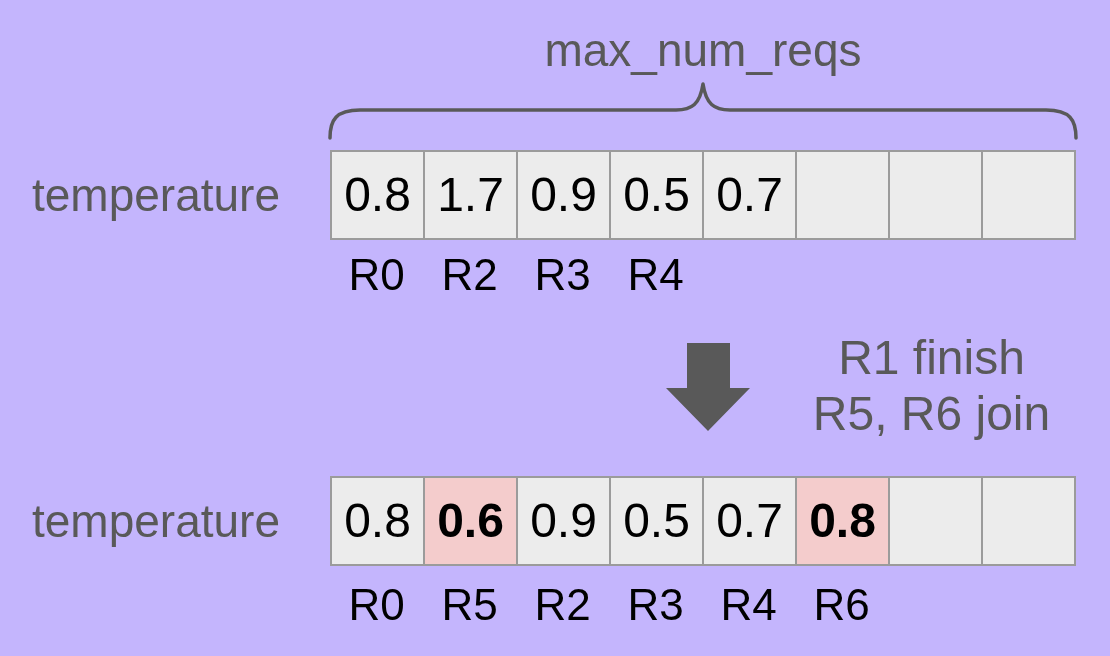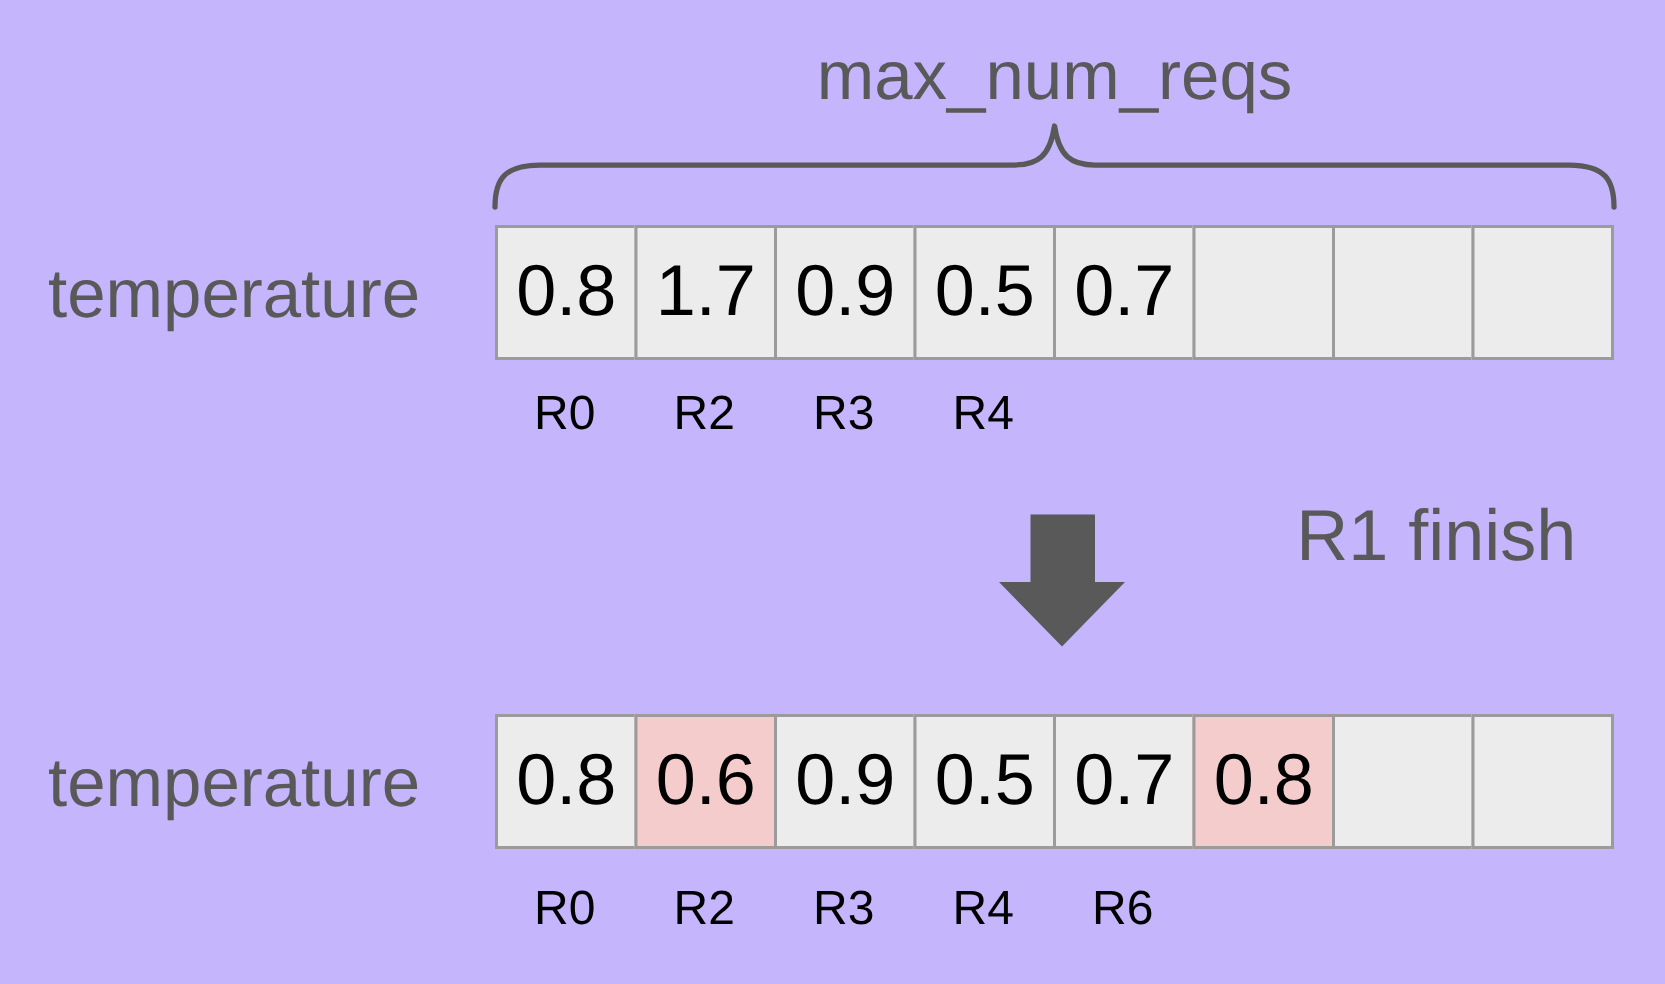--- a/index.html
+++ b/index.html
@@ -59,45 +59,45 @@
     height: 90px;
     margin-right: -2px;
     background: #ececec;
     border: 2px solid #9b9b9b;
     font-size: 48px;
     line-height: 86px;
     text-align: center;
     color: #000000;
     white-space: nowrap;
   }
-  .cell.highlight { background: #f4cccc; }
+  .cell.highlight { background: #f4cccc; font-weight: bold; }
   .rlabels {
     position: absolute;
     left: 330px;
     display: flex;
   }
   .rlabels.row1 { top: 250px; }
   .rlabels.row2 { top: 580px; }
   .rlabel {
     width: 93px;
     text-align: center;
-    font-size: 32px;
+    font-size: 44px;
     line-height: 50px;
     color: #000000;
   }
   .arrow-svg {
     position: absolute;
     left: 660px;
     top: 340px;
     width: 96px;
     height: 95px;
   }
   .transition-text {
     position: absolute;
-    left: 810px;
+    left: 784px;
     top: 330px;
     width: 295px;
     text-align: center;
     font-size: 48px;
     line-height: 56px;
     color: #595959;
     white-space: nowrap;
   }
 </style>
 </head>
@@ -127,34 +127,36 @@
     <span class="rlabel">R2</span>
     <span class="rlabel">R3</span>
     <span class="rlabel">R4</span>
   </div>
 
   <svg class="arrow-svg" viewBox="0 0 96 95" aria-hidden="true">
     <polygon points="27,3 70,3 70,48 90,48 48,91 6,48 27,48" fill="#595959"></polygon>
   </svg>
   <div class="transition-text">
     <div>R1 finish</div>
+    <div>R5, R6 join</div>
   </div>
 
   <div class="temp-label row2">temperature</div>
   <div class="grid row2">
     <div class="cell">0.8</div>
     <div class="cell highlight">0.6</div>
     <div class="cell">0.9</div>
     <div class="cell">0.5</div>
     <div class="cell">0.7</div>
     <div class="cell highlight">0.8</div>
     <div class="cell"></div>
     <div class="cell"></div>
   </div>
   <div class="rlabels row2">
     <span class="rlabel">R0</span>
+    <span class="rlabel">R5</span>
     <span class="rlabel">R2</span>
     <span class="rlabel">R3</span>
     <span class="rlabel">R4</span>
     <span class="rlabel">R6</span>
   </div>
 
 </div>
 
 </body></html>

